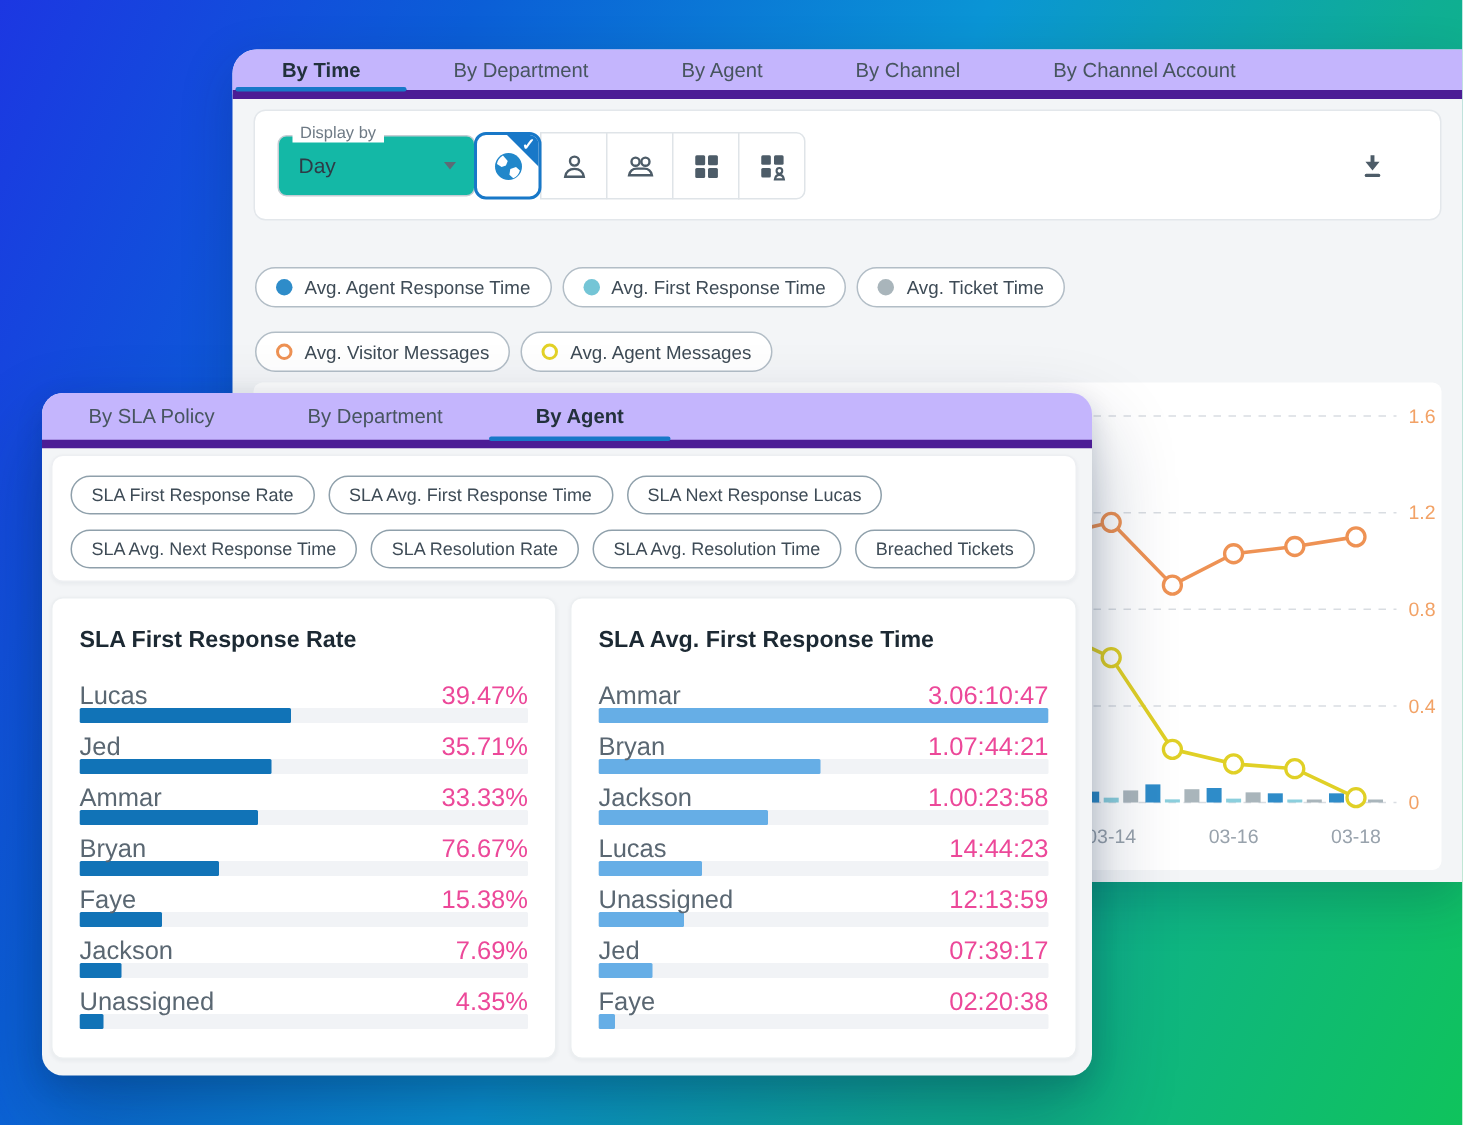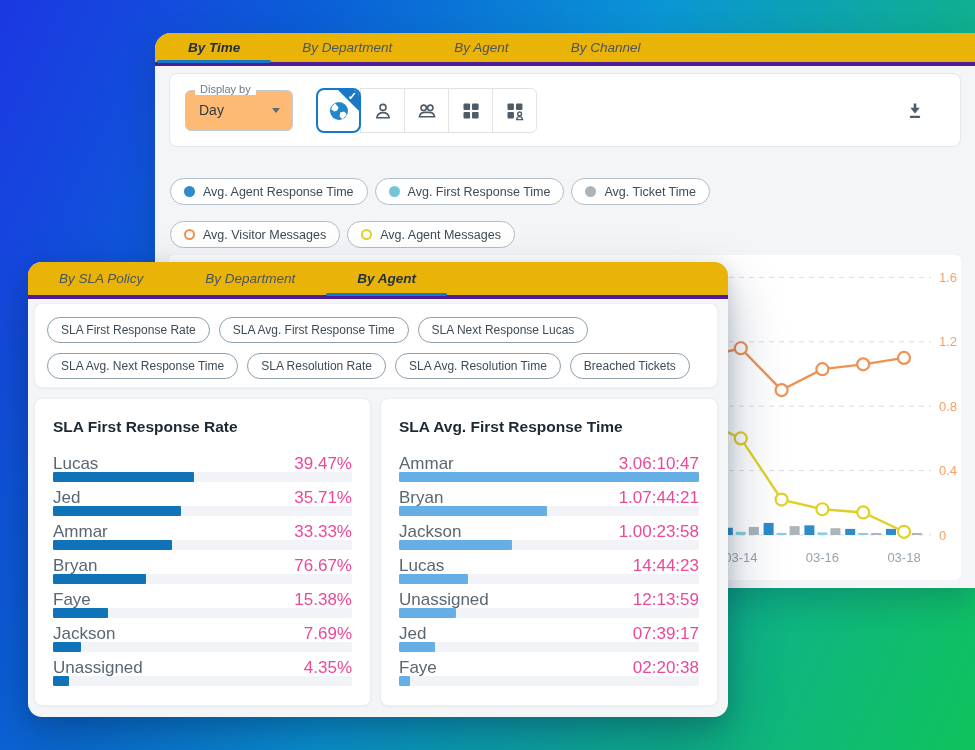--- a/index.html
+++ b/index.html
@@ -5,33 +5,33 @@
   html,body{margin:0;padding:0;width:975px;height:750px;}
   body{font-family:"Liberation Sans",sans-serif;-webkit-font-smoothing:antialiased;}
   .bg{position:relative;width:975px;height:750px;overflow:hidden;
       background:linear-gradient(115deg,#1c37e2 0%,#0b5ed7 24%,#0a95d5 50%,#0fae94 72%,#0fc35c 100%);}
   .card{position:absolute;background:#f3f5f7;}
   .reports{left:155px;top:33px;width:820px;height:555px;border-radius:16px 0 0 16px;
            box-shadow:0 12px 34px rgba(3,30,66,.22);}
   .sla{left:28px;top:262px;width:700px;height:455px;border-radius:14px;
        box-shadow:0 26px 55px rgba(3,30,66,.30),0 6px 18px rgba(3,30,66,.16);z-index:5;}
   
-  .tabs{display:flex;align-items:stretch;background:#eab308;border-bottom:4px solid #4c1d95;box-sizing:border-box;font-style:italic;}
+  .tabs{display:flex;align-items:stretch;background:#c4b5fd;border-bottom:6px solid #4c1d95;box-sizing:border-box;}
   .reports .tabs{height:33px;border-radius:16px 0 0 0;padding-left:2px;}
   .sla .tabs{height:37px;border-radius:14px 14px 0 0;}
   .tab{position:relative;display:flex;align-items:center;padding:0 31px;cursor:pointer;}
   .tab-label{font-size:13.5px;color:#47555f;white-space:nowrap;}
   .tab.active .tab-label{color:#22313c;font-weight:700;}
   .tab.active::after{content:'';position:absolute;left:0;right:0;bottom:-1px;height:3px;
                      background:#1878c8;border-radius:3px;}
   
   .toolbar{position:absolute;left:14px;top:40px;width:792px;height:74px;background:#fff;
            border:1px solid #e3e7eb;border-radius:8px;box-sizing:border-box;}
-  .displayby{position:absolute;left:15px;top:16px;width:108px;height:41px;border:1px solid #c5cdd4;
-             border-radius:6px;cursor:pointer;box-sizing:border-box;background:#fdba74;}
+  .displayby{position:absolute;left:15px;top:16px;width:132px;height:41px;border:1px solid #c5cdd4;
+             border-radius:6px;cursor:pointer;box-sizing:border-box;background:#14b8a6;}
   .fldlabel{position:absolute;top:-8px;left:9px;padding:0 5px;background:#fff;font-size:11px;color:#6e7a85;}
   .fldvalue{position:absolute;left:13px;top:11px;font-size:14px;color:#2e3b46;}
   .caret{position:absolute;right:12px;top:17px;width:0;height:0;border-left:4.5px solid transparent;
          border-right:4.5px solid transparent;border-top:5.5px solid #5d6a75;}
   .viewgroup{position:absolute;left:146px;top:14px;display:flex;}
   .vbtn{width:45px;height:45px;background:#fff;border:1px solid #dfe4e8;margin-left:-1px;
         display:flex;align-items:center;justify-content:center;position:relative;cursor:pointer;padding:0;}
   .viewgroup .vbtn:last-child{border-radius:0 6px 6px 0;}
   .vbtn.selected{border:2px solid #1878c8;border-radius:8px;z-index:2;overflow:hidden;margin-left:0;}
   .vbtn.selected::before{content:'';position:absolute;top:-1px;right:-1px;
@@ -81,20 +81,23 @@
         </div>
         <div class="tab">
           <span class="tab-label">By Department</span>
         </div>
         <div class="tab">
           <span class="tab-label">By Agent</span>
         </div>
         <div class="tab">
           <span class="tab-label">By Channel</span>
         </div>
+        <div class="tab">
+          <span class="tab-label">By Channel Account</span>
+        </div>
       </nav>
 
     <div class="toolbar">
       <div class="displayby">
         <span class="fldlabel">Display by</span>
         <span class="fldvalue">Day</span>
         <span class="caret"></span>
       </div>
 
       <div class="viewgroup">

